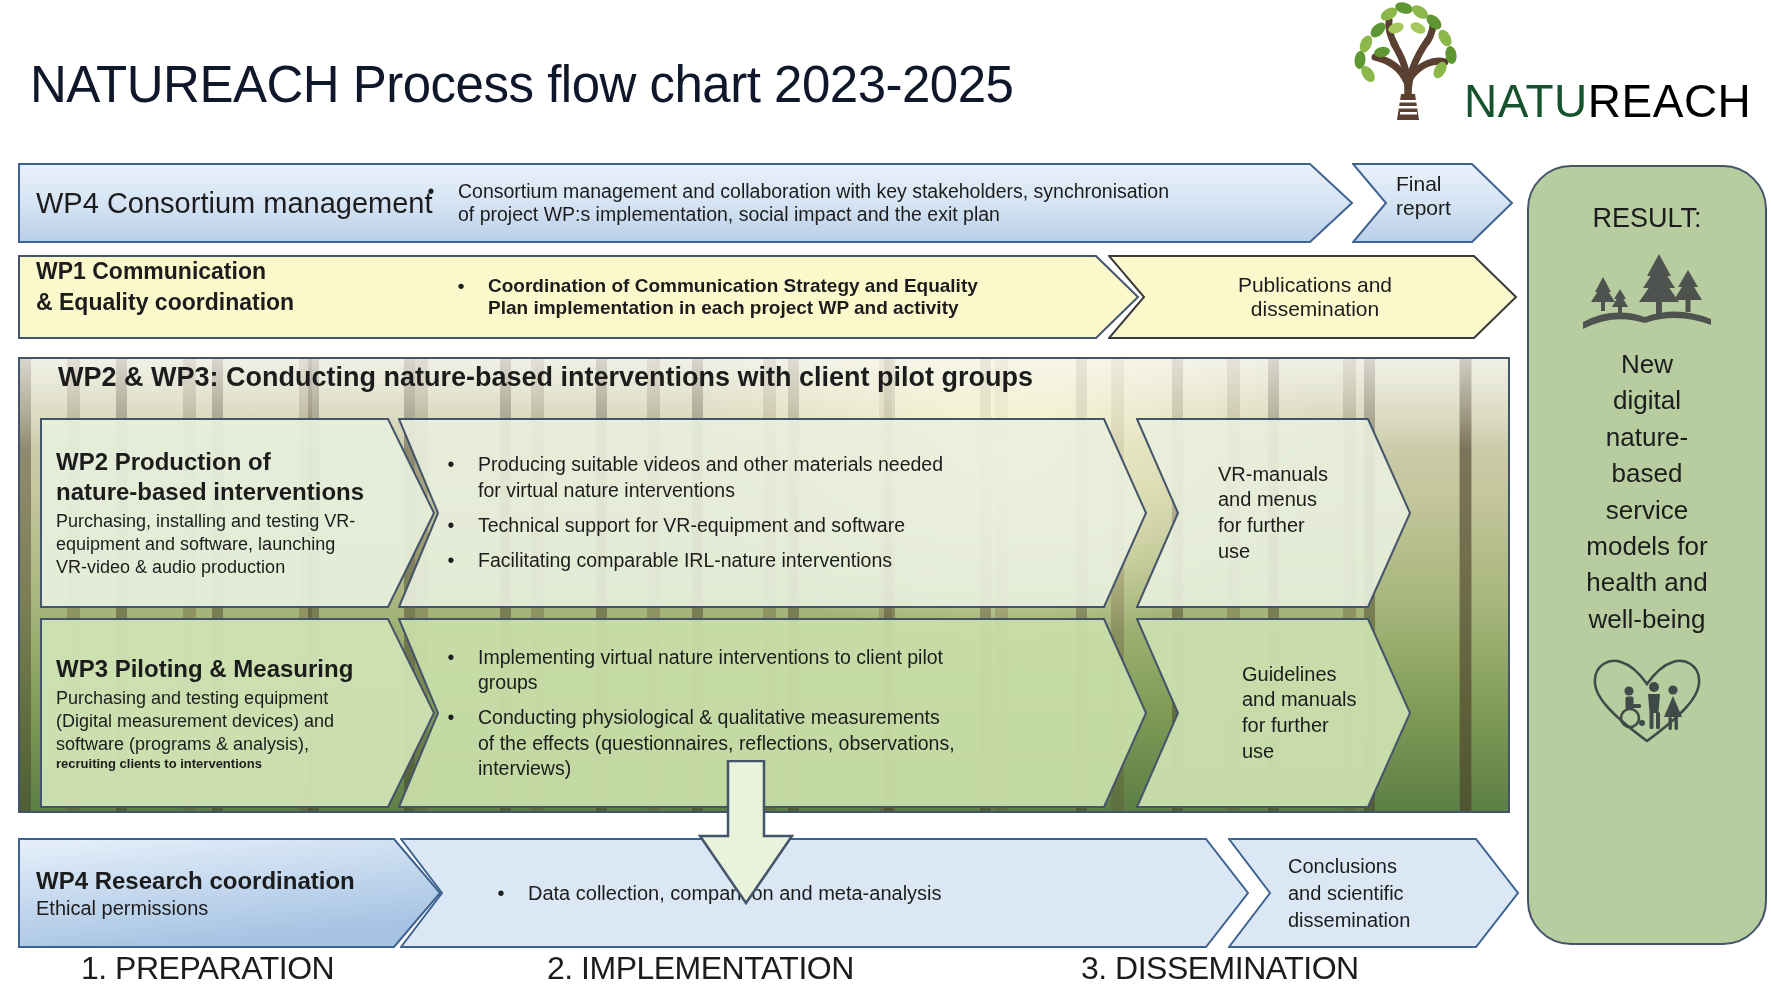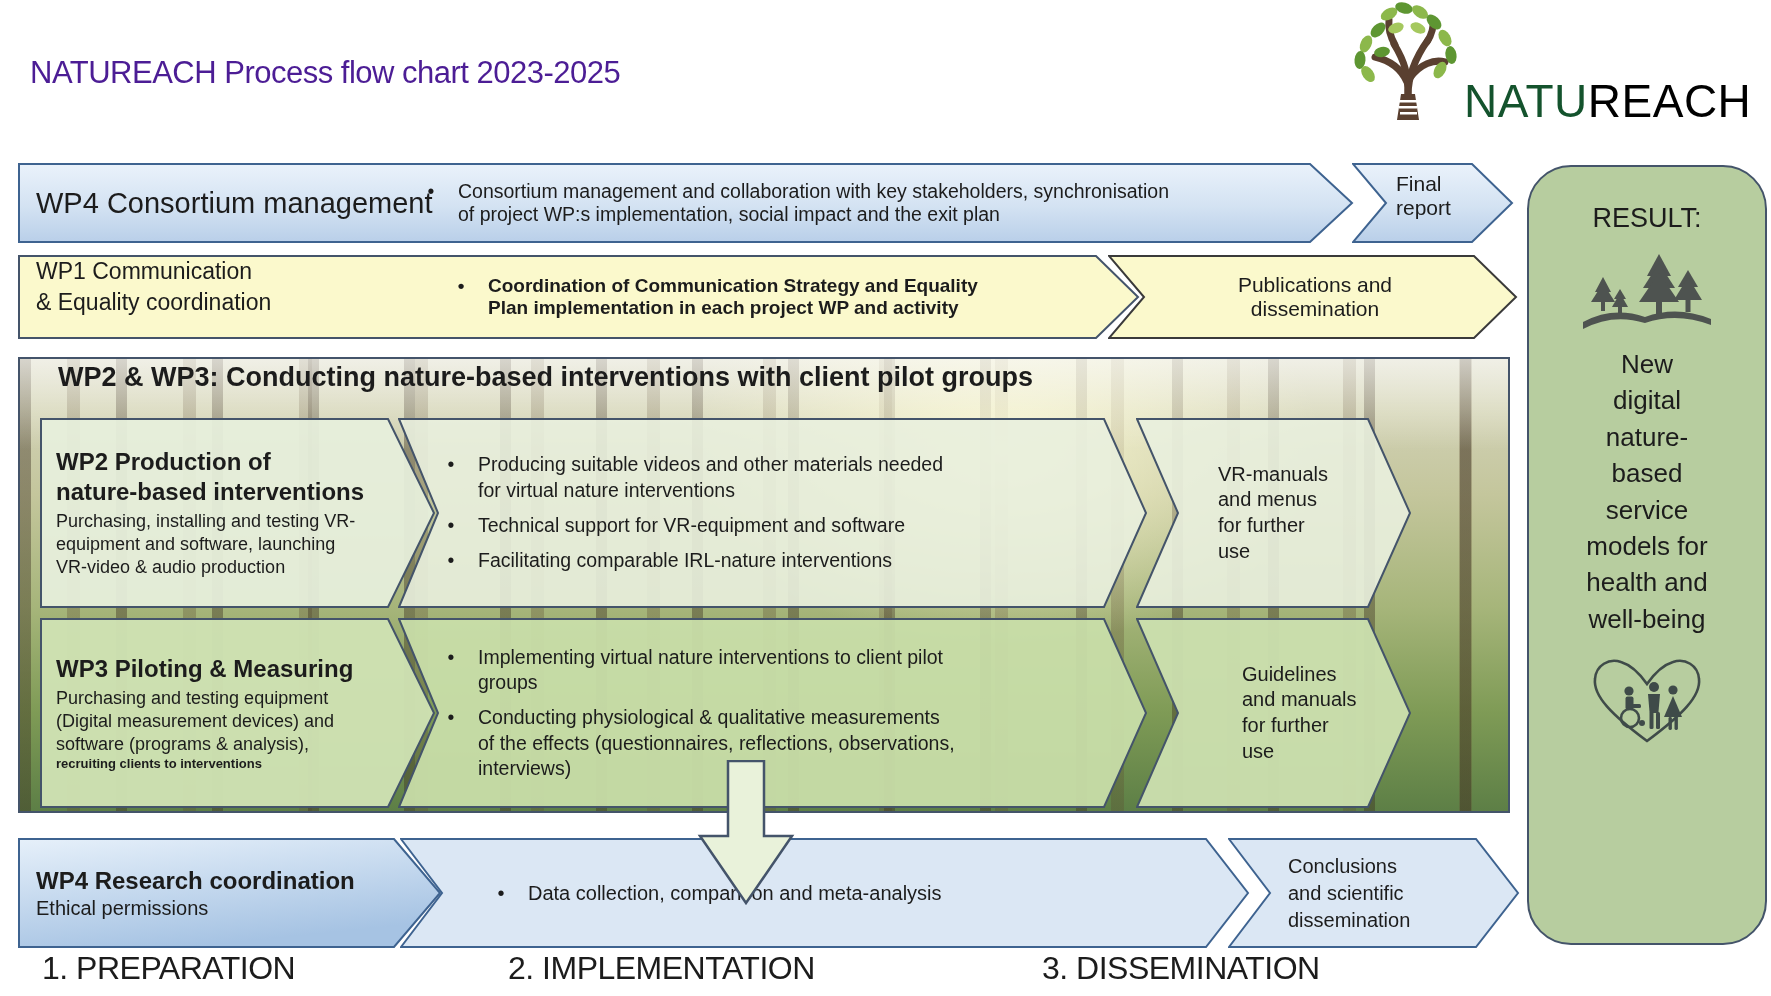--- a/index.html
+++ b/index.html
@@ -6,48 +6,48 @@
   #stage{
     position:relative;width:1771px;height:996px;background:#ffffff;overflow:hidden;
     font-family:"Liberation Sans", sans-serif;color:#1c1c1c;
   }
   .abs{position:absolute;}
   .flexc{display:flex;align-items:center;}
   .preline{white-space:pre-line;}
   svg.shape{position:absolute;display:block;}
 
   
-  .page-title{left:30px;top:55px;font-size:31px;font-weight:300;color:#4c1d95;letter-spacing:-0.5px;}
+  .page-title{left:30px;top:55px;font-size:51px;font-weight:300;color:#0f172a;letter-spacing:-0.5px;}
   .logo-text{left:1452px;top:74px;font-size:46px;font-weight:500;letter-spacing:0.5px;}
   .logo-natu{color:#14532d;margin-left:12px;}
   .logo-reach{color:#000000;}
 
   
   .lbl-row1{left:36px;top:163px;height:80px;font-size:29px;font-weight:500;}
   .blt-row1{left:420px;top:163px;height:80px;width:770px;font-size:19.5px;}
   .out-row1{left:1396px;top:163px;height:65px;width:100px;font-size:21px;}
-  .lbl-row2{left:36px;top:255px;height:64px;font-size:23px;font-weight:400;line-height:1.35;}
+  .lbl-row2{left:36px;top:255px;height:64px;font-size:23px;font-weight:700;line-height:1.35;}
   .blt-row2{left:450px;top:255px;height:84px;width:620px;font-size:19px;font-weight:600;}
   .out-row2{left:1150px;top:255px;height:84px;width:330px;font-size:21px;justify-content:center;text-align:center;}
   .forest-title{left:58px;top:362px;width:1050px;font-size:27px;font-weight:600;}
   .leftbox-text{left:56px;top:418px;height:190px;width:315px;display:flex;flex-direction:column;justify-content:center;}
   .leftbox-text.wp3{top:618px;}
   .leftbox-heading{font-size:24px;font-weight:600;line-height:1.25;margin-bottom:3px;}
   .leftbox-desc{font-size:18px;line-height:1.28;}
   .leftbox-desc-bold{font-size:13px;line-height:1.28;font-weight:700;}
   .midbullets{left:440px;top:418px;height:190px;width:660px;display:flex;flex-direction:column;justify-content:center;gap:10px;font-size:19.5px;line-height:1.3;}
   .midbullets.wp3{top:618px;}
   .arrowtext{left:1218px;top:418px;height:190px;width:170px;font-size:20px;line-height:1.28;}
   .arrowtext.wp3{top:618px;margin-left:24px;}
   .lbl-bottom{left:36px;top:838px;height:110px;display:flex;flex-direction:column;justify-content:center;}
   .lbl-bottom .l1{font-size:24px;font-weight:600;}
   .lbl-bottom .l2{font-size:20px;margin-top:2px;}
   .blt-bottom{left:490px;top:838px;height:110px;width:700px;font-size:20px;}
   .out-bottom{left:1288px;top:838px;height:110px;width:200px;font-size:20px;line-height:1.35;}
-  .phase{top:950px;font-size:32px;font-weight:500;letter-spacing:-0.5px;}
+  .phase{top:950px;font-size:32px;font-weight:500;letter-spacing:-0.5px;margin-left:39px;}
 
   .brow{display:flex;align-items:flex-start;gap:16px;}
   .dot{flex:0 0 22px;text-align:center;}
 
   
   .forest{
     left:18px;top:357px;width:1492px;height:456px;
     border:2px solid #44546a;box-sizing:border-box;
     background:
       linear-gradient(180deg, rgba(255,255,252,0.62) 0%, rgba(255,255,240,0.30) 11%, rgba(255,255,255,0) 20%),

